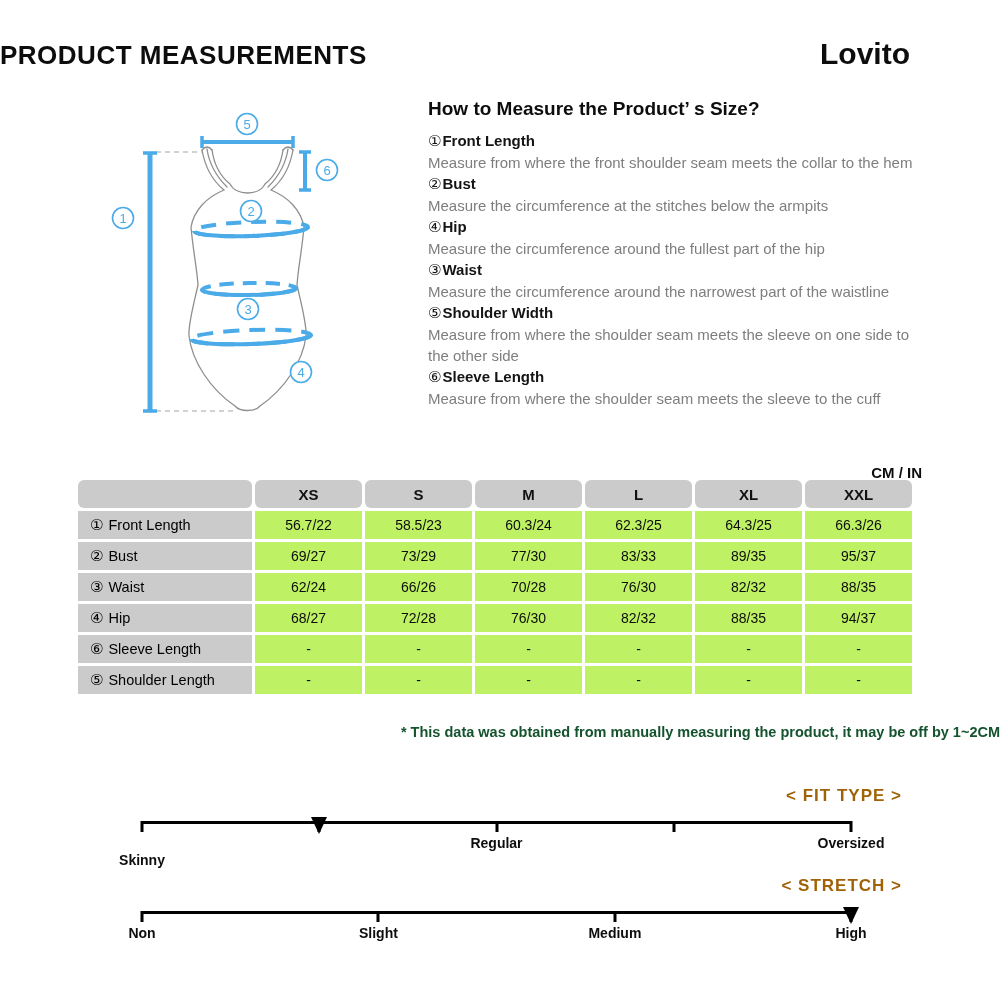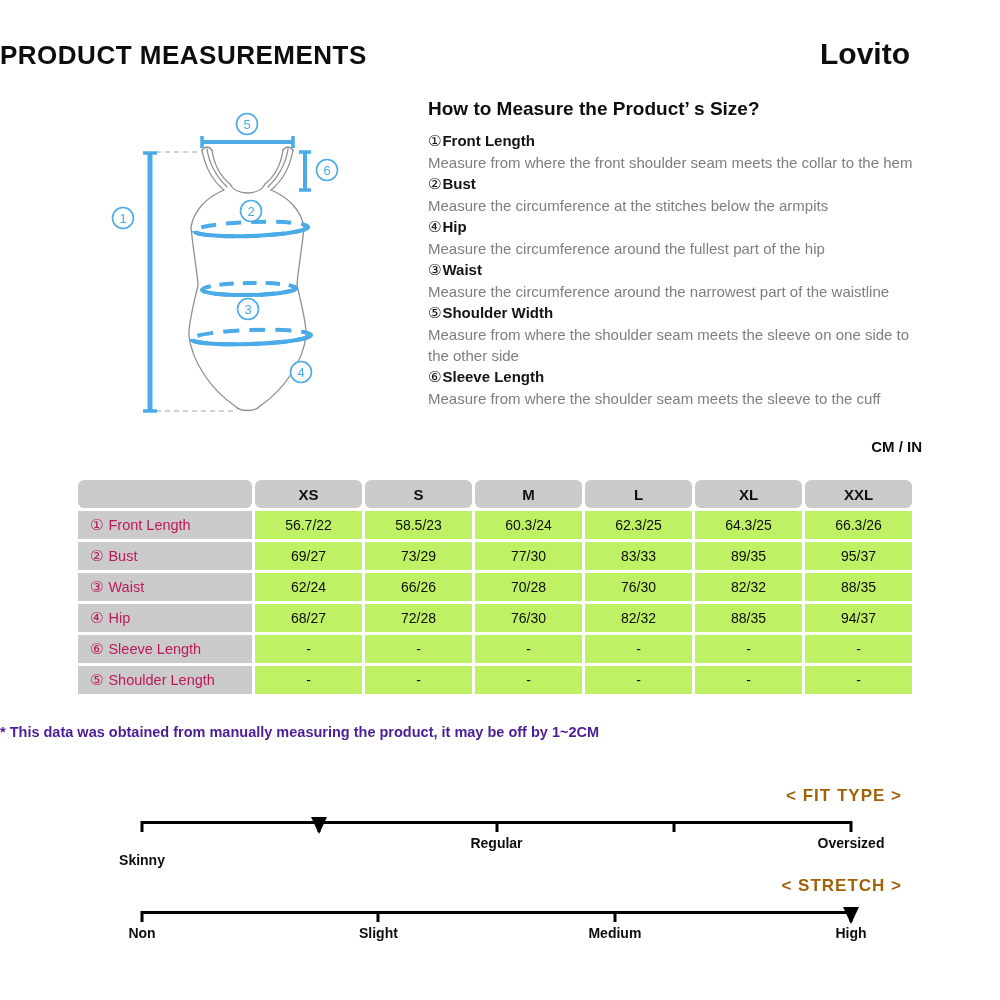--- a/index.html
+++ b/index.html
@@ -15,33 +15,33 @@
   .diagram{position:absolute;left:90px;top:100px;width:320px;height:340px;}
 
   
   .howto{position:absolute;left:428px;top:98px;width:490px;}
   .howto-title{font-size:19px;font-weight:700;color:#0d0d0d;margin:0 0 10px 0;}
   .hlabel{font-size:15px;font-weight:700;line-height:21px;color:#141414;}
   .hlabel .cnum{font-family:"DejaVu Sans",sans-serif;font-weight:400;margin-right:1px;}
   .hdesc{font-size:15px;line-height:21px;color:#7e7e7e;font-weight:400;}
 
   
-  .units{position:absolute;top:438px;left:78px;width:844px;text-align:right;
+  .units{position:absolute;top:464px;left:78px;width:844px;text-align:right;
     font-size:15px;font-weight:700;color:#0d0d0d;}
   .size-table{position:absolute;left:75px;top:477px;border-collapse:separate;border-spacing:3px;table-layout:fixed;}
   .size-table th,.size-table td{height:28px;padding:0;vertical-align:middle;}
   .size-table th{background:#cbcbcb;font-size:15px;font-weight:700;width:107px;border-radius:6px;}
   .size-table th.empty{width:174px;background:#cbcbcb;}
-  .size-table td.lbl{background:#cbcbcb;text-align:left;padding-left:12px;font-size:14.5px;font-weight:400;color:#be185d;}
+  .size-table td.lbl{background:#cbcbcb;text-align:left;padding-left:12px;font-size:14.5px;font-weight:400;color:#000000;}
   .size-table td.lbl .cnum{font-family:"DejaVu Sans",sans-serif;font-size:15px;margin-right:5px;}
   .size-table td.v{background:#bef264;text-align:center;font-size:14px;font-weight:400;color:#0d0d0d;}
 
   
-  .footnote{position:absolute;top:724px;left:0;width:1000px;text-align:left;
-    font-size:14.5px;font-weight:700;color:#4c1d95;}
+  .footnote{position:absolute;top:724px;left:0;width:1000px;text-align:right;
+    font-size:14.5px;font-weight:700;color:#14532d;}
 
   
   .scale-title{position:absolute;left:0;width:902px;text-align:right;
     font-size:17px;font-weight:800;letter-spacing:1px;color:#a16207;}
   .scale-track{position:absolute;left:142px;width:709px;height:3px;background:#000;}
   .scale-track .tick{position:absolute;top:0;width:3px;height:11px;background:#000;transform:translateX(-50%);}
   .scale-track .slabel{position:absolute;top:14px;transform:translateX(-50%);
     font-size:14px;font-weight:700;color:#0d0d0d;white-space:nowrap;}
   .scale-track .marker{position:absolute;top:-4px;transform:translateX(-50%);width:0;height:0;
     border-left:8px solid transparent;border-right:8px solid transparent;border-top:17px solid #000;}

